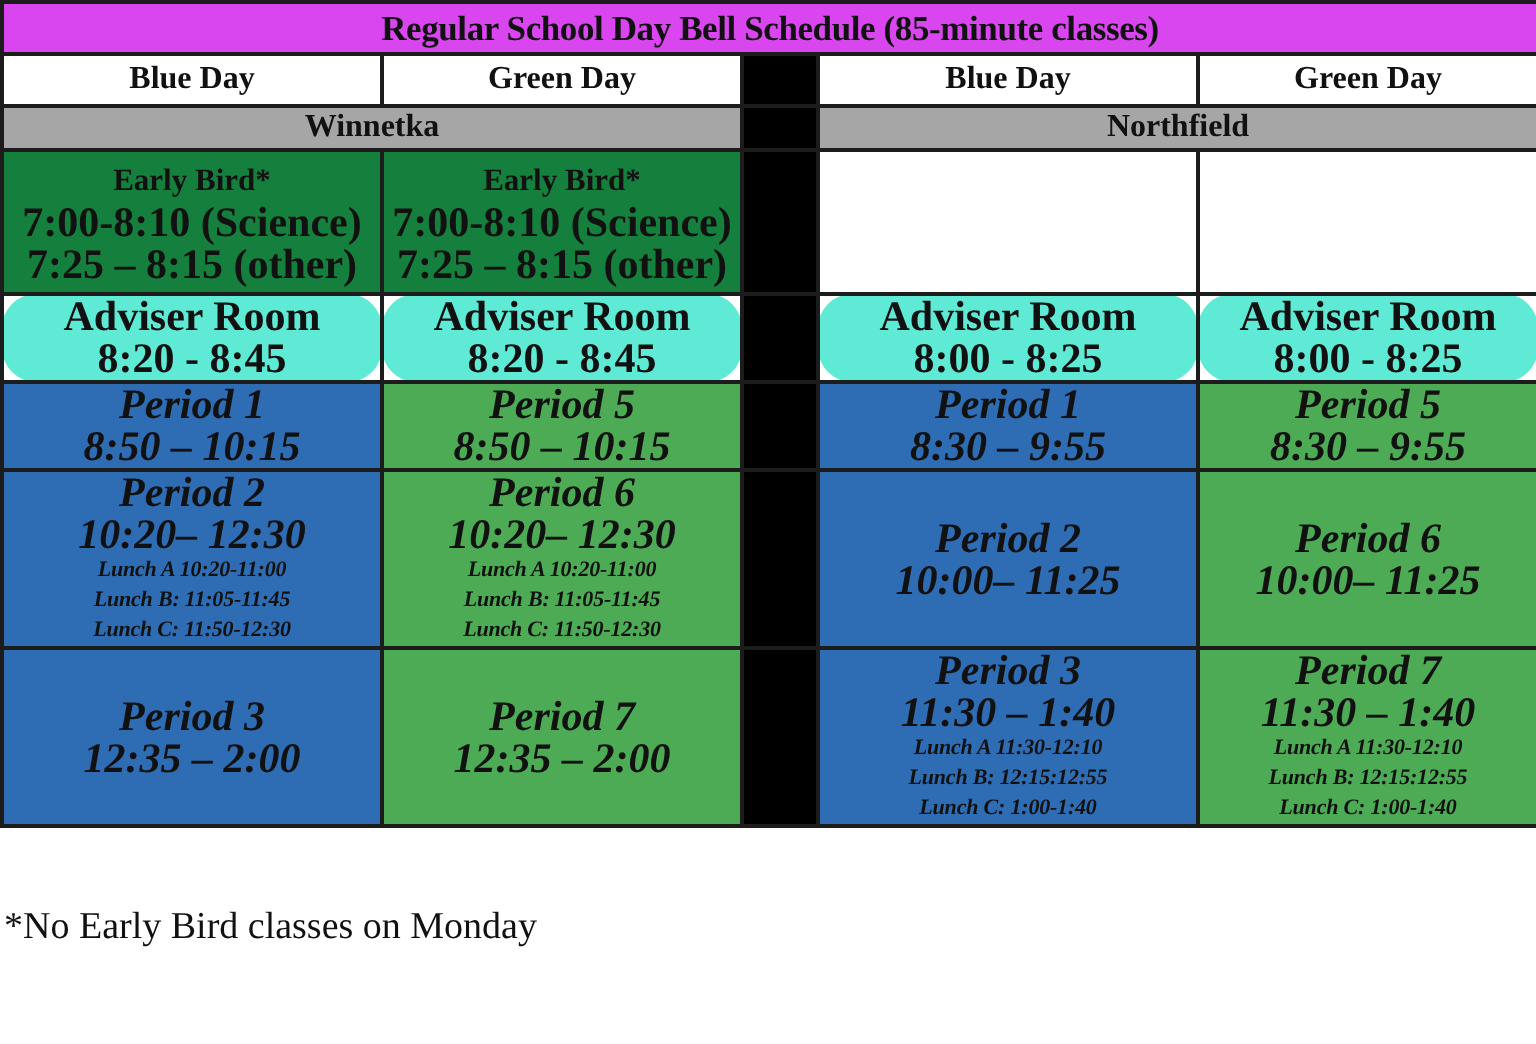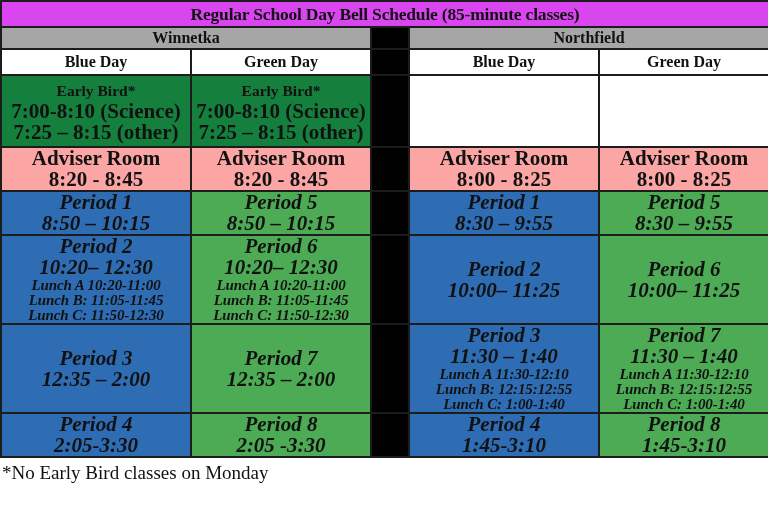--- a/index.html
+++ b/index.html
@@ -69,24 +69,25 @@
   .cell {
     font-size: 14.5px;
     line-height: 19px;
   }
   .early {
     background: #15803d;
     height: 72px;
   }
   .early .line1 { font-size: 15.5px; }
   .adviser {
-    background: #fca5a5;
+    background: #5eead4;
     height: 34px;
     font-size: 15px;
     line-height: 21px;
+    border-radius: 17px;
   }
   .blue {
     background: #2e6db4;
     color: #ffffff;
   }
   .green {
     background: #4cab54;
     color: #ffffff;
   }
   .blue, .green { color: #ffffff; font-style: italic; }
@@ -96,34 +97,35 @@
   .r-p2 { height: 80px; }
   .r-p3 { height: 83px; }
   .r-p4 { height: 44px; }
 
   .big {
     font-size: 21px;
     line-height: 21px;
     display: block;
   }
   .small {
-    font-size: 15px;
+    font-size: 11px;
     line-height: 15px;
     display: block;
     letter-spacing: -0.1px;
   }
   .pad-inner { padding: 2px 2px; }
 
   .footnote {
     font-size: 19px;
     line-height: 24px;
     color: #111111;
     padding: 3px 0 0 2px;
     font-weight: normal;
     font-family: "Liberation Serif", "DejaVu Serif", serif;
+    margin-top: 35px;
   }
 </style>
 </head>
 <body>
 
 <div class="sheet">
 
   <table class="schedule">
     <colgroup>
       <col class="c1">
@@ -132,31 +134,31 @@
         <col class="c3">
         <col class="c4">
     </colgroup>
     <tbody>
 
       <tr>
         <td class="title-cell" colspan="5">Regular School Day Bell Schedule (85-minute classes)</td>
       </tr>
 
       <tr>
-        <td class="campus-cell" colspan="2">Winnetka</td>
-        <td class="gap-cell"></td>
-        <td class="campus-cell" colspan="2">Northfield</td>
-      </tr>
-
-      <tr>
         <td class="day-cell">Blue Day</td>
         <td class="day-cell">Green Day</td>
         <td class="gap-cell"></td>
         <td class="day-cell">Blue Day</td>
         <td class="day-cell">Green Day</td>
+      </tr>
+
+      <tr>
+        <td class="campus-cell" colspan="2">Winnetka</td>
+        <td class="gap-cell"></td>
+        <td class="campus-cell" colspan="2">Northfield</td>
       </tr>
 
       <tr>
         <td class="cell early">
           <div class="pad-inner">
             <span class="big line1">Early Bird*</span>
             <span class="big">7:00-8:10 (Science)</span>
             <span class="big">7:25 – 8:15 (other)</span>
           </div>
         </td>
@@ -261,38 +263,19 @@
         </td>
         <td class="cell green r-p3">
           <span class="big">Period 7</span>
           <span class="big">11:30 – 1:40</span>
           <span class="small">Lunch A 11:30-12:10</span>
           <span class="small">Lunch B: 12:15:12:55</span>
           <span class="small">Lunch C: 1:00-1:40</span>
         </td>
       </tr>
 
-      <tr>
-        <td class="cell blue r-p4">
-          <span class="big">Period 4</span>
-          <span class="big">2:05-3:30</span>
-        </td>
-        <td class="cell green r-p4">
-          <span class="big">Period 8</span>
-          <span class="big">2:05 -3:30</span>
-        </td>
-        <td class="gap-cell"></td>
-        <td class="cell blue r-p4">
-          <span class="big">Period 4</span>
-          <span class="big">1:45-3:10</span>
-        </td>
-        <td class="cell green r-p4">
-          <span class="big">Period 8</span>
-          <span class="big">1:45-3:10</span>
-        </td>
-      </tr>
 
     </tbody>
   </table>
 
   <div class="footnote">*No Early Bird classes on Monday</div>
 
 </div>
 
 </body></html>

